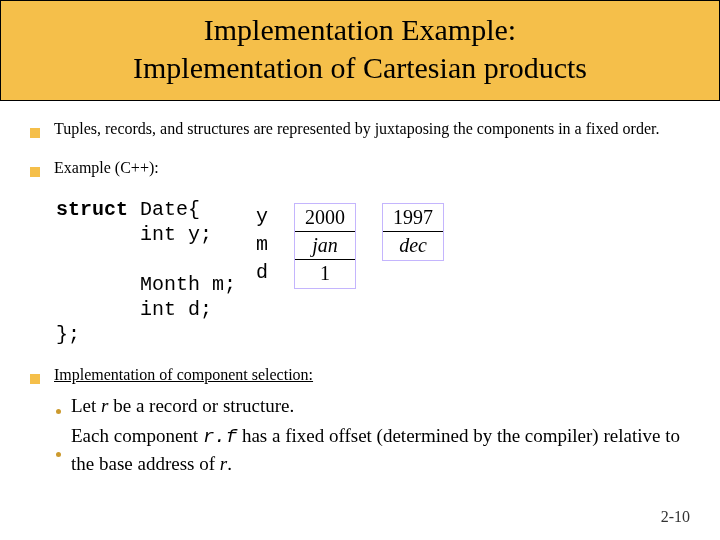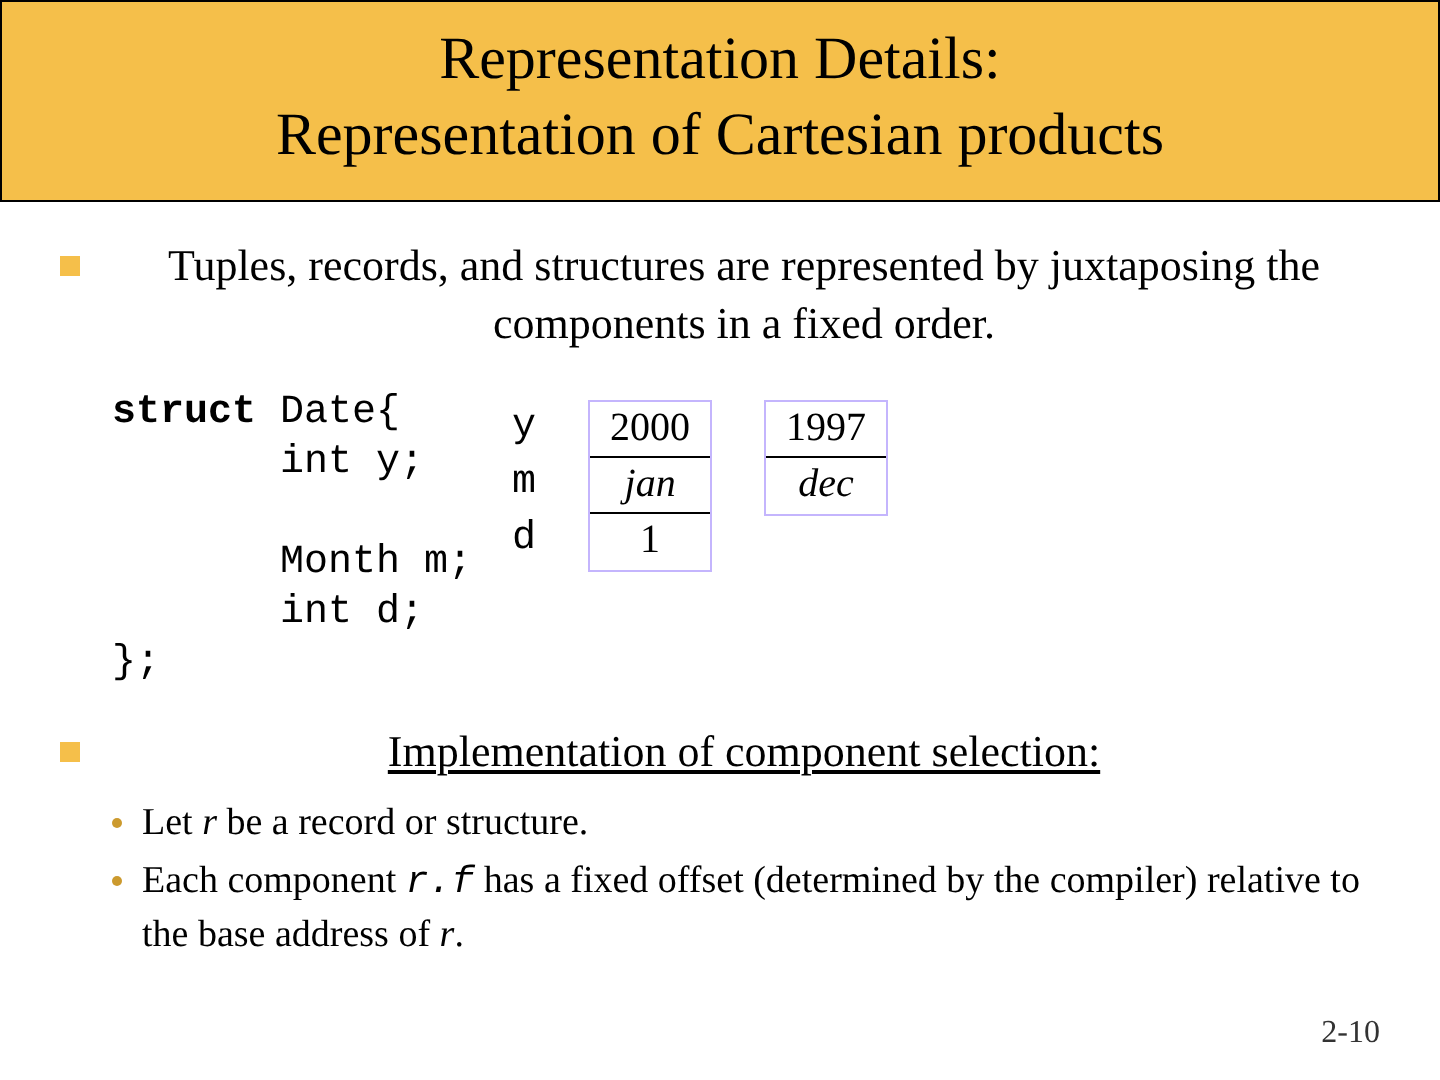--- a/index.html
+++ b/index.html
@@ -23,23 +23,22 @@
     font-weight: 400;
     line-height: 1.25;
   }
   .content {
     padding: 18px 30px 10px 30px;
   }
   .bullet {
     display: flex;
     align-items: flex-start;
     margin-bottom: 18px;
-    font-size: 22px;
+    font-size: 16px;
     line-height: 1.3;
-    text-align: center;
   }
   .sqmark {
     width: 10px;
     height: 10px;
     background: #f5bf4a;
     flex: 0 0 auto;
     margin-top: 9px;
     margin-right: 14px;
   }
   .bullet-text { flex: 1; }
@@ -82,21 +81,21 @@
   }
   .vtable .cell:last-child { border-bottom: none; }
   .italic { font-style: italic; }
   .sub-bullets {
     margin: 6px 0 0 26px;
     font-size: 19px;
     line-height: 1.35;
   }
   .sub {
     display: flex;
-    align-items: flex-start;
+    align-items: center;
     margin-bottom: 4px;
   }
   .dot {
     width: 5px; height: 5px; border-radius: 50%;
     background: #cc9a2e;
     flex: 0 0 auto;
     margin-top: 10px;
     margin-right: 10px;
   }
   .mono-i { font-family: "Courier New", monospace; font-style: italic; margin-top: 12px; }
@@ -106,32 +105,36 @@
     bottom: 14px;
     font-size: 16px;
     color: #333;
   }
 </style>
 </head>
 <body>
 
 <div class="title-bar">
   <h1>
-    <span>Representation Details:</span><br>
-    <span>Representation of Cartesian products</span>
+    <span>Implementation Example:</span><br>
+    <span>Implementation of Cartesian products</span>
   </h1>
 </div>
 
 <div class="content">
 
   <div class="bullet">
     <div class="sqmark"></div>
     <div class="bullet-text">Tuples, records, and structures are represented by juxtaposing the components in a fixed order.</div>
   </div>
 
+  <div class="bullet">
+    <div class="sqmark"></div>
+    <div class="bullet-text">Example (C++):</div>
+  </div>
 
   <div class="example-row">
     <div class="code"><span class="kw">struct</span><span> Date{</span>
 <span>       int y;</span>
 
 <span>       Month m;</span>
 <span>       int d;</span>
 <span>};</span></div>
 
     <div class="tables-wrap">

